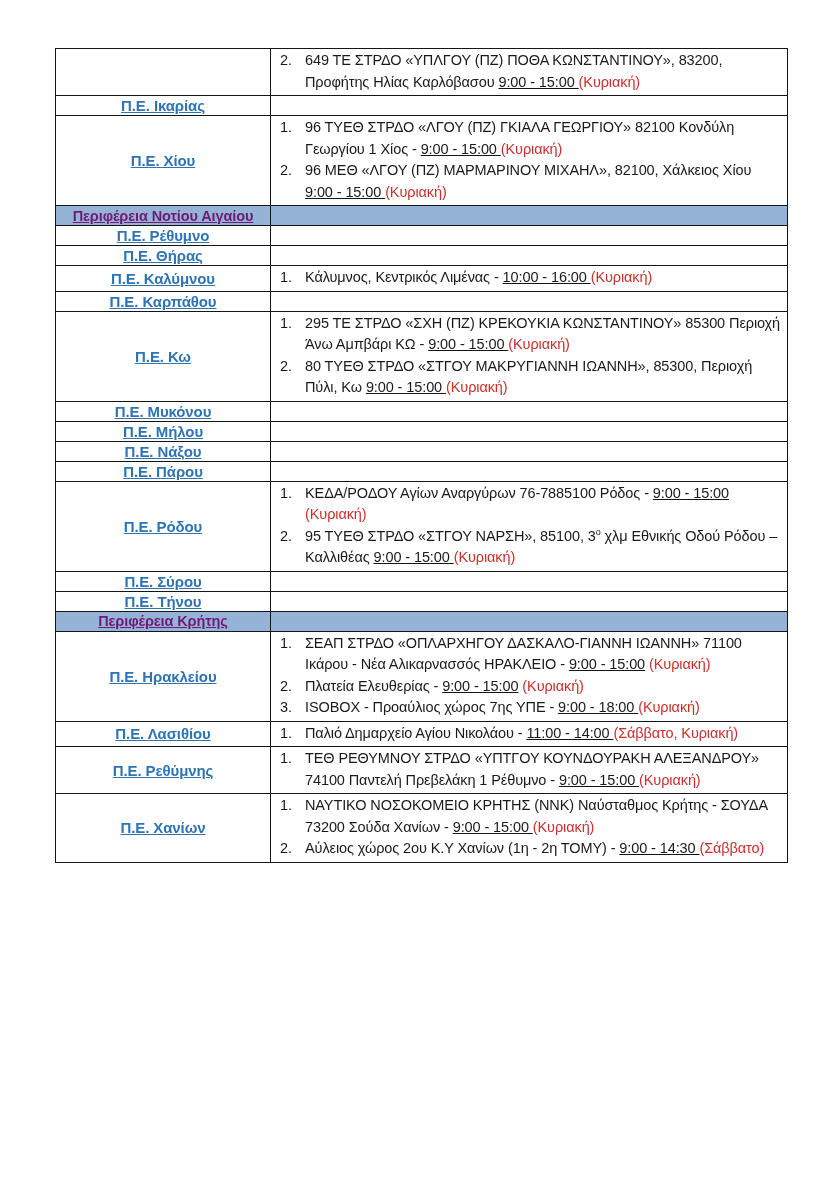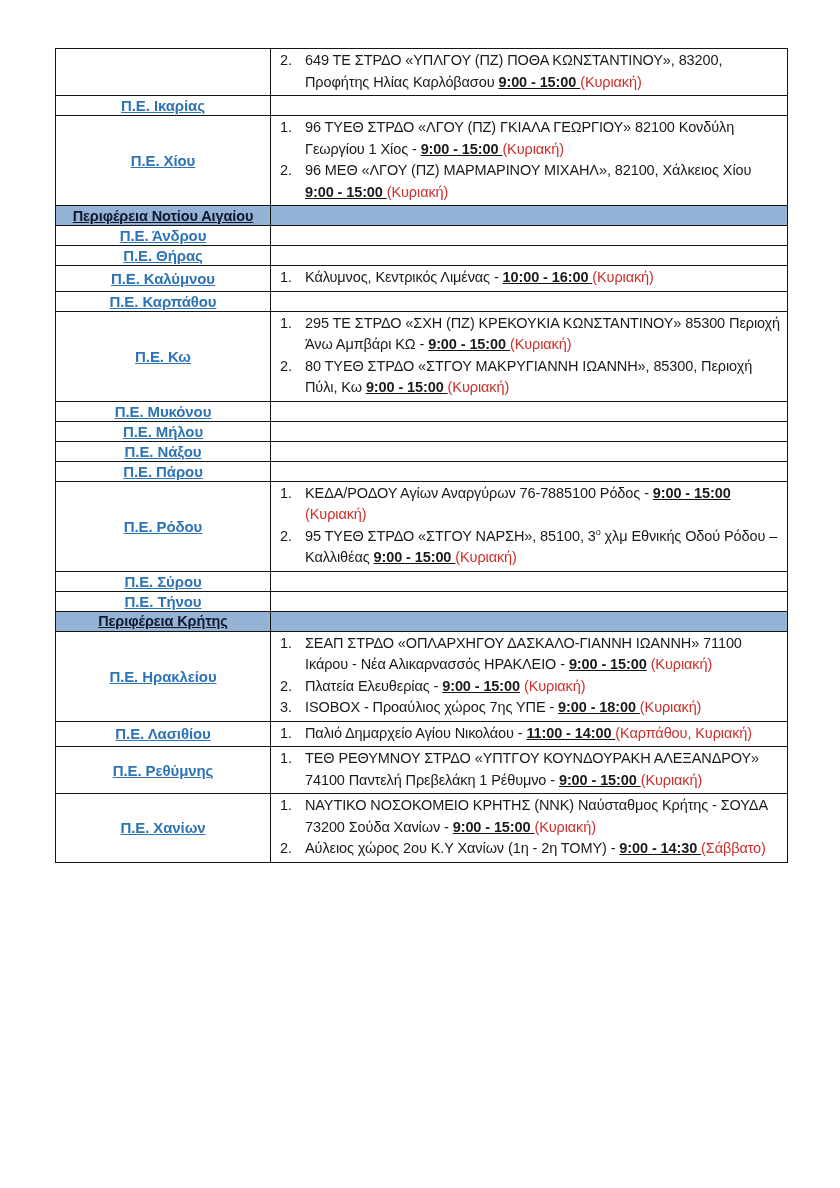--- a/index.html
+++ b/index.html
@@ -49,21 +49,21 @@
     font-weight: bold;
     text-decoration: underline;
     font-size: 15px;
     cursor: pointer;
   }
   tr.section-row td {
     background: #95B3D7;
     height: 19px;
   }
   .section-label {
-    color: #0f172a;
+    color: #701a75;
     font-weight: bold;
     text-decoration: underline;
     font-size: 14.5px;
   }
   .item-list {
     padding: 1px 6px 2px 0;
   }
   .li {
     display: flex;
     line-height: 21.5px;
@@ -73,21 +73,20 @@
     padding-left: 9px;
     box-sizing: border-box;
   }
   .txt {
     flex: 1;
     min-width: 0;
   }
   .seg-u {
     text-decoration: underline;
     text-decoration-color: #141414;
-    font-weight: bold;
   }
   .seg-r {
     color: #C9302C;
   }
   sup.seg-sup {
     font-size: 9px;
     line-height: 0;
   }
 </style>
 </head>
@@ -124,21 +123,21 @@
                 <span class="txt"><span class="">96 ΜΕΘ «ΛΓΟΥ (ΠΖ) ΜΑΡΜΑΡΙΝΟΥ ΜΙΧΑΗΛ», 82100, Χάλκειος Χίου </span><span class="seg-u">9:00 - 15:00 </span><span class="seg-r">(Κυριακή)</span></span>
               </div>
             </div>
           </td>
         </tr>
         <tr class="section-row">
           <td class="left-cell"><span class="section-label">Περιφέρεια Νοτίου Αιγαίου</span></td>
           <td class="right-cell"></td>
         </tr>
         <tr class="entry-row h1">
-          <td class="left-cell"><span class="region-label">Π.Ε. Άνδρου</span></td>
+          <td class="left-cell"><span class="region-label">Π.Ε. Ρέθυμνο</span></td>
           <td class="right-cell"></td>
         </tr>
         <tr class="entry-row h1">
           <td class="left-cell"><span class="region-label">Π.Ε. Θήρας</span></td>
           <td class="right-cell"></td>
         </tr>
         <tr class="entry-row">
           <td class="left-cell"><span class="region-label">Π.Ε. Καλύμνου</span></td>
           <td class="right-cell">
             <div class="item-list">
@@ -229,21 +228,21 @@
               </div>
             </div>
           </td>
         </tr>
         <tr class="entry-row">
           <td class="left-cell"><span class="region-label">Π.Ε. Λασιθίου</span></td>
           <td class="right-cell">
             <div class="item-list">
               <div class="li">
                 <span class="num">1.</span>
-                <span class="txt"><span class="">Παλιό Δημαρχείο Αγίου Νικολάου - </span><span class="seg-u">11:00 - 14:00 </span><span class="seg-r">(Καρπάθου, Κυριακή)</span></span>
+                <span class="txt"><span class="">Παλιό Δημαρχείο Αγίου Νικολάου - </span><span class="seg-u">11:00 - 14:00 </span><span class="seg-r">(Σάββατο, Κυριακή)</span></span>
               </div>
             </div>
           </td>
         </tr>
         <tr class="entry-row">
           <td class="left-cell"><span class="region-label">Π.Ε. Ρεθύμνης</span></td>
           <td class="right-cell">
             <div class="item-list">
               <div class="li">
                 <span class="num">1.</span>

